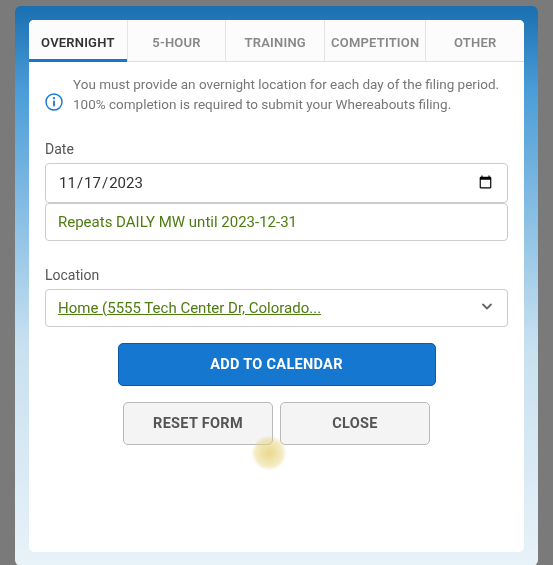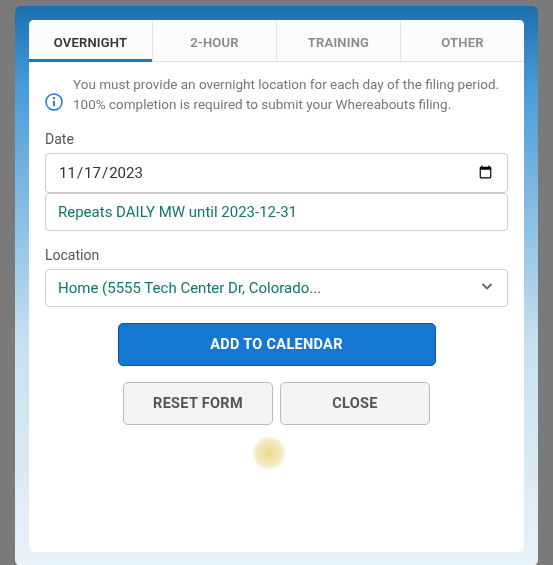--- a/index.html
+++ b/index.html
@@ -70,43 +70,44 @@
   }
   .info-text {
     font-size: 13.5px;
     color: #777;
     line-height: 1.5;
   }
   .field-label {
     font-size: 14px;
     color: #555;
     margin-bottom: 6px;
-    margin-top: 16px;
+    margin-top: 26px;
   }
   .optional { color: #999; }
   .field-input, .field-select, .field-textarea, .field-date {
     width: 100%;
     border: 1px solid #ccc;
     border-radius: 4px;
     padding: 9px 12px;
     font-size: 15px;
-    color: #0f766e;
+    color: #4d7c0f;
     background: #fff;
     font-family: inherit;
   }
   .field-date {
     color: #333;
   }
   .field-select-wrap {
     position: relative;
   }
   .field-select {
     appearance: none;
     -webkit-appearance: none;
     cursor: pointer;
+    text-decoration: underline;
   }
   .chevron {
     position: absolute;
     right: 14px;
     top: 50%;
     transform: translateY(-50%);
     pointer-events: none;
   }
   .field-textarea {
     resize: both;
@@ -154,22 +155,23 @@
   }
 </style>
 </head>
 <body>
 
 <div class="outer-panel">
   <div class="inner-card">
 
     <div class="tabs">
       <div class="tab active">OVERNIGHT</div>
-      <div class="tab">2-HOUR</div>
+      <div class="tab">5-HOUR</div>
       <div class="tab">TRAINING</div>
+      <div class="tab">COMPETITION</div>
       <div class="tab">OTHER</div>
     </div>
 
     <div class="form-body">
 
       <div class="info-row">
         <span class="info-icon">
           <svg width="18" height="18" viewBox="0 0 18 18">
             <circle cx="9" cy="9" r="8" fill="none" stroke="#1677d1" stroke-width="1.4"></circle>
             <circle cx="9" cy="5.2" r="1.1" fill="#1677d1"></circle>

